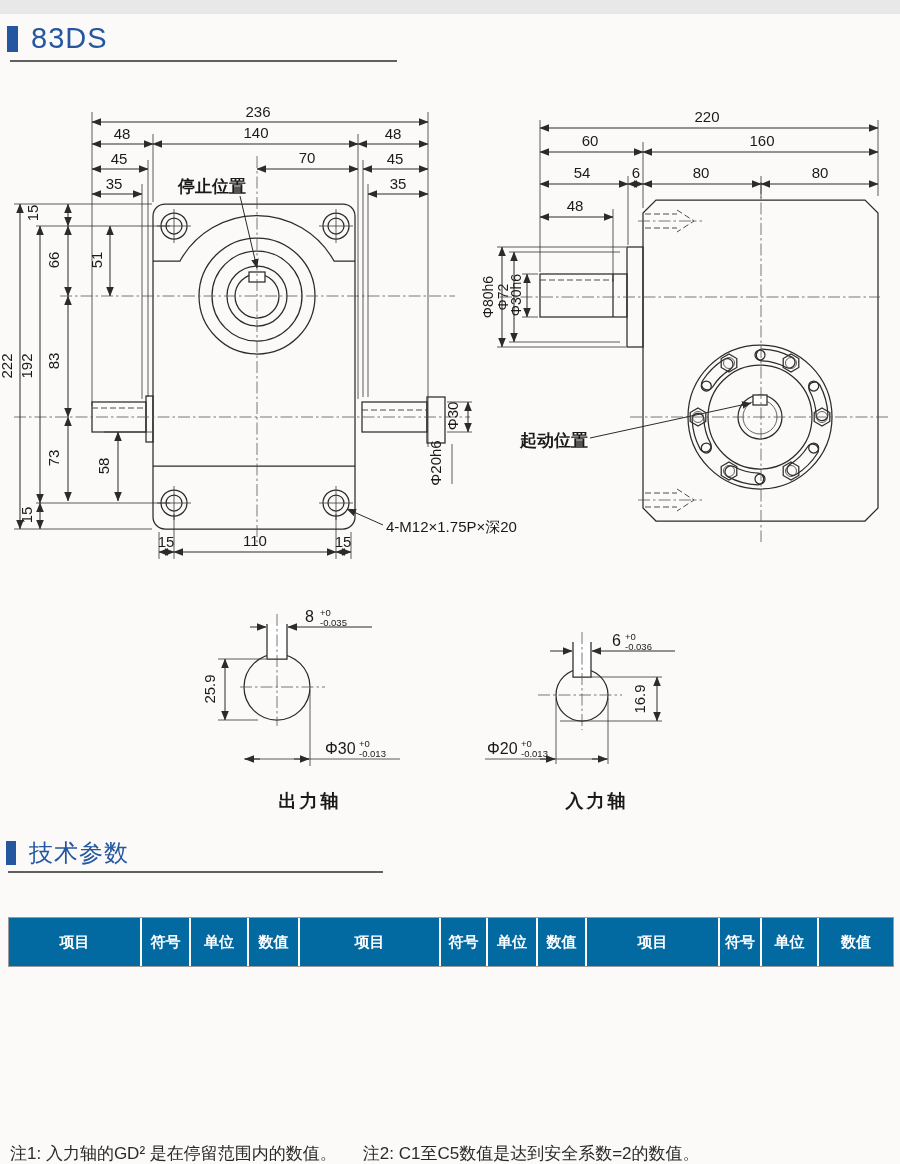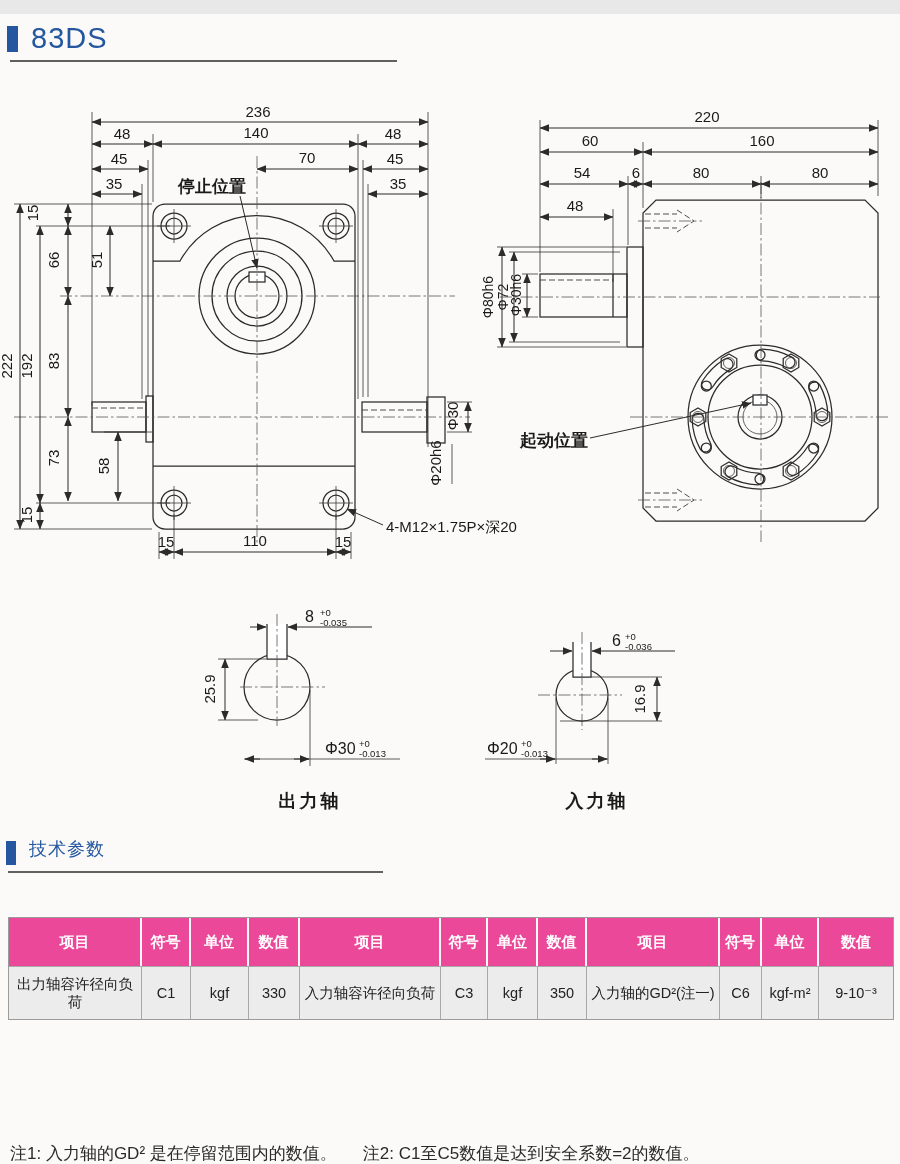--- a/index.html
+++ b/index.html
@@ -21,21 +21,21 @@
   .dts{font-size:15px;}
   .tol{font-size:9.5px;}
   .cjk{font-size:17px;font-weight:600;}
   .shaft-name{font-size:18px;font-weight:700;text-anchor:middle;letter-spacing:3px;}
   .wh{fill:#ffffff;}
   .slotA{stroke:#2b2b2b;stroke-width:13;stroke-linecap:round;fill:none;}
   .slotB{stroke:#fbfaf8;stroke-width:10.5;stroke-linecap:round;fill:none;}
   
   .params{position:absolute;left:8px;top:903px;width:884px;border-collapse:separate;border-spacing:0;
           border:1px solid #9b9b9b;table-layout:fixed;}
-  .params th{background:#ec4899;color:#fff;font-size:15px;font-weight:600;height:48px;text-align:center;
+  .params th{background:#0369a1;color:#fff;font-size:15px;font-weight:600;height:48px;text-align:center;
              border-right:2px solid #fbfaf8;padding:0 2px;}
   .params th:last-child{border-right:none;}
   .params td{font-size:14.5px;color:#222;height:52px;text-align:center;vertical-align:middle;
              border-right:1px solid #a8a8a8;border-top:1px solid #a8a8a8;padding:0 2px;line-height:1.25;}
   .params td:last-child{border-right:none;}
   .params tr.odd td{background:#ececec;}
   .params tr.even td{background:#ffffff;}
   .notes{position:absolute;left:10px;top:1128px;font-size:17px;color:#2a2a2a;}
   .notes span{margin-right:26px;}
 </style>
@@ -273,21 +273,21 @@
       <text class="tol" x="625" y="636">-0.036</text>
       <text class="dt" transform="translate(645,685) rotate(-90)">16.9</text>
       <text class="dts" x="487" y="740" style="font-size:16px">Φ20</text>
       <text class="tol" x="521" y="733">+0</text>
       <text class="tol" x="521" y="743">-0.013</text>
       <text class="shaft-name" x="597" y="793">入力轴</text>
     </g>
   </svg>
 
   <div class="accent-bar" style="left:6px;top:827px;width:10px;height:24px;"></div>
-  <div class="sec-title" style="left:29px;top:823px;font-size:18px;">技术参数</div>
+  <div class="sec-title" style="left:29px;top:823px;font-size:24px;">技术参数</div>
   <div class="rule" style="left:8px;top:857px;width:375px;"></div>
 
   <table class="params">
     <colgroup>
       <col style="width:133px">
         <col style="width:49px">
         <col style="width:58px">
         <col style="width:51px">
       <col style="width:141px">
         <col style="width:47px">
@@ -308,34 +308,20 @@
         <th>符号</th>
         <th>单位</th>
         <th>数值</th>
         <th>项目</th>
         <th>符号</th>
         <th>单位</th>
         <th>数值</th>
       </tr>
     </thead>
     <tbody>
-      <tr class="odd">
-        <td>出力轴容许径向负荷</td>
-        <td>C1</td>
-        <td>kgf</td>
-        <td>330</td>
-        <td>入力轴容许径向负荷</td>
-        <td>C3</td>
-        <td>kgf</td>
-        <td>350</td>
-        <td>入力轴的GD²(注一)</td>
-        <td>C6</td>
-        <td>kgf-m²</td>
-        <td>9-10⁻³</td>
-      </tr>
     </tbody>
   </table>
 
   <div class="notes">
     <span>注1: 入力轴的GD² 是在停留范围内的数值。</span><span>注2: C1至C5数值是达到安全系数=2的数值。</span>
   </div>
 
 </div>
 
 </body></html>

